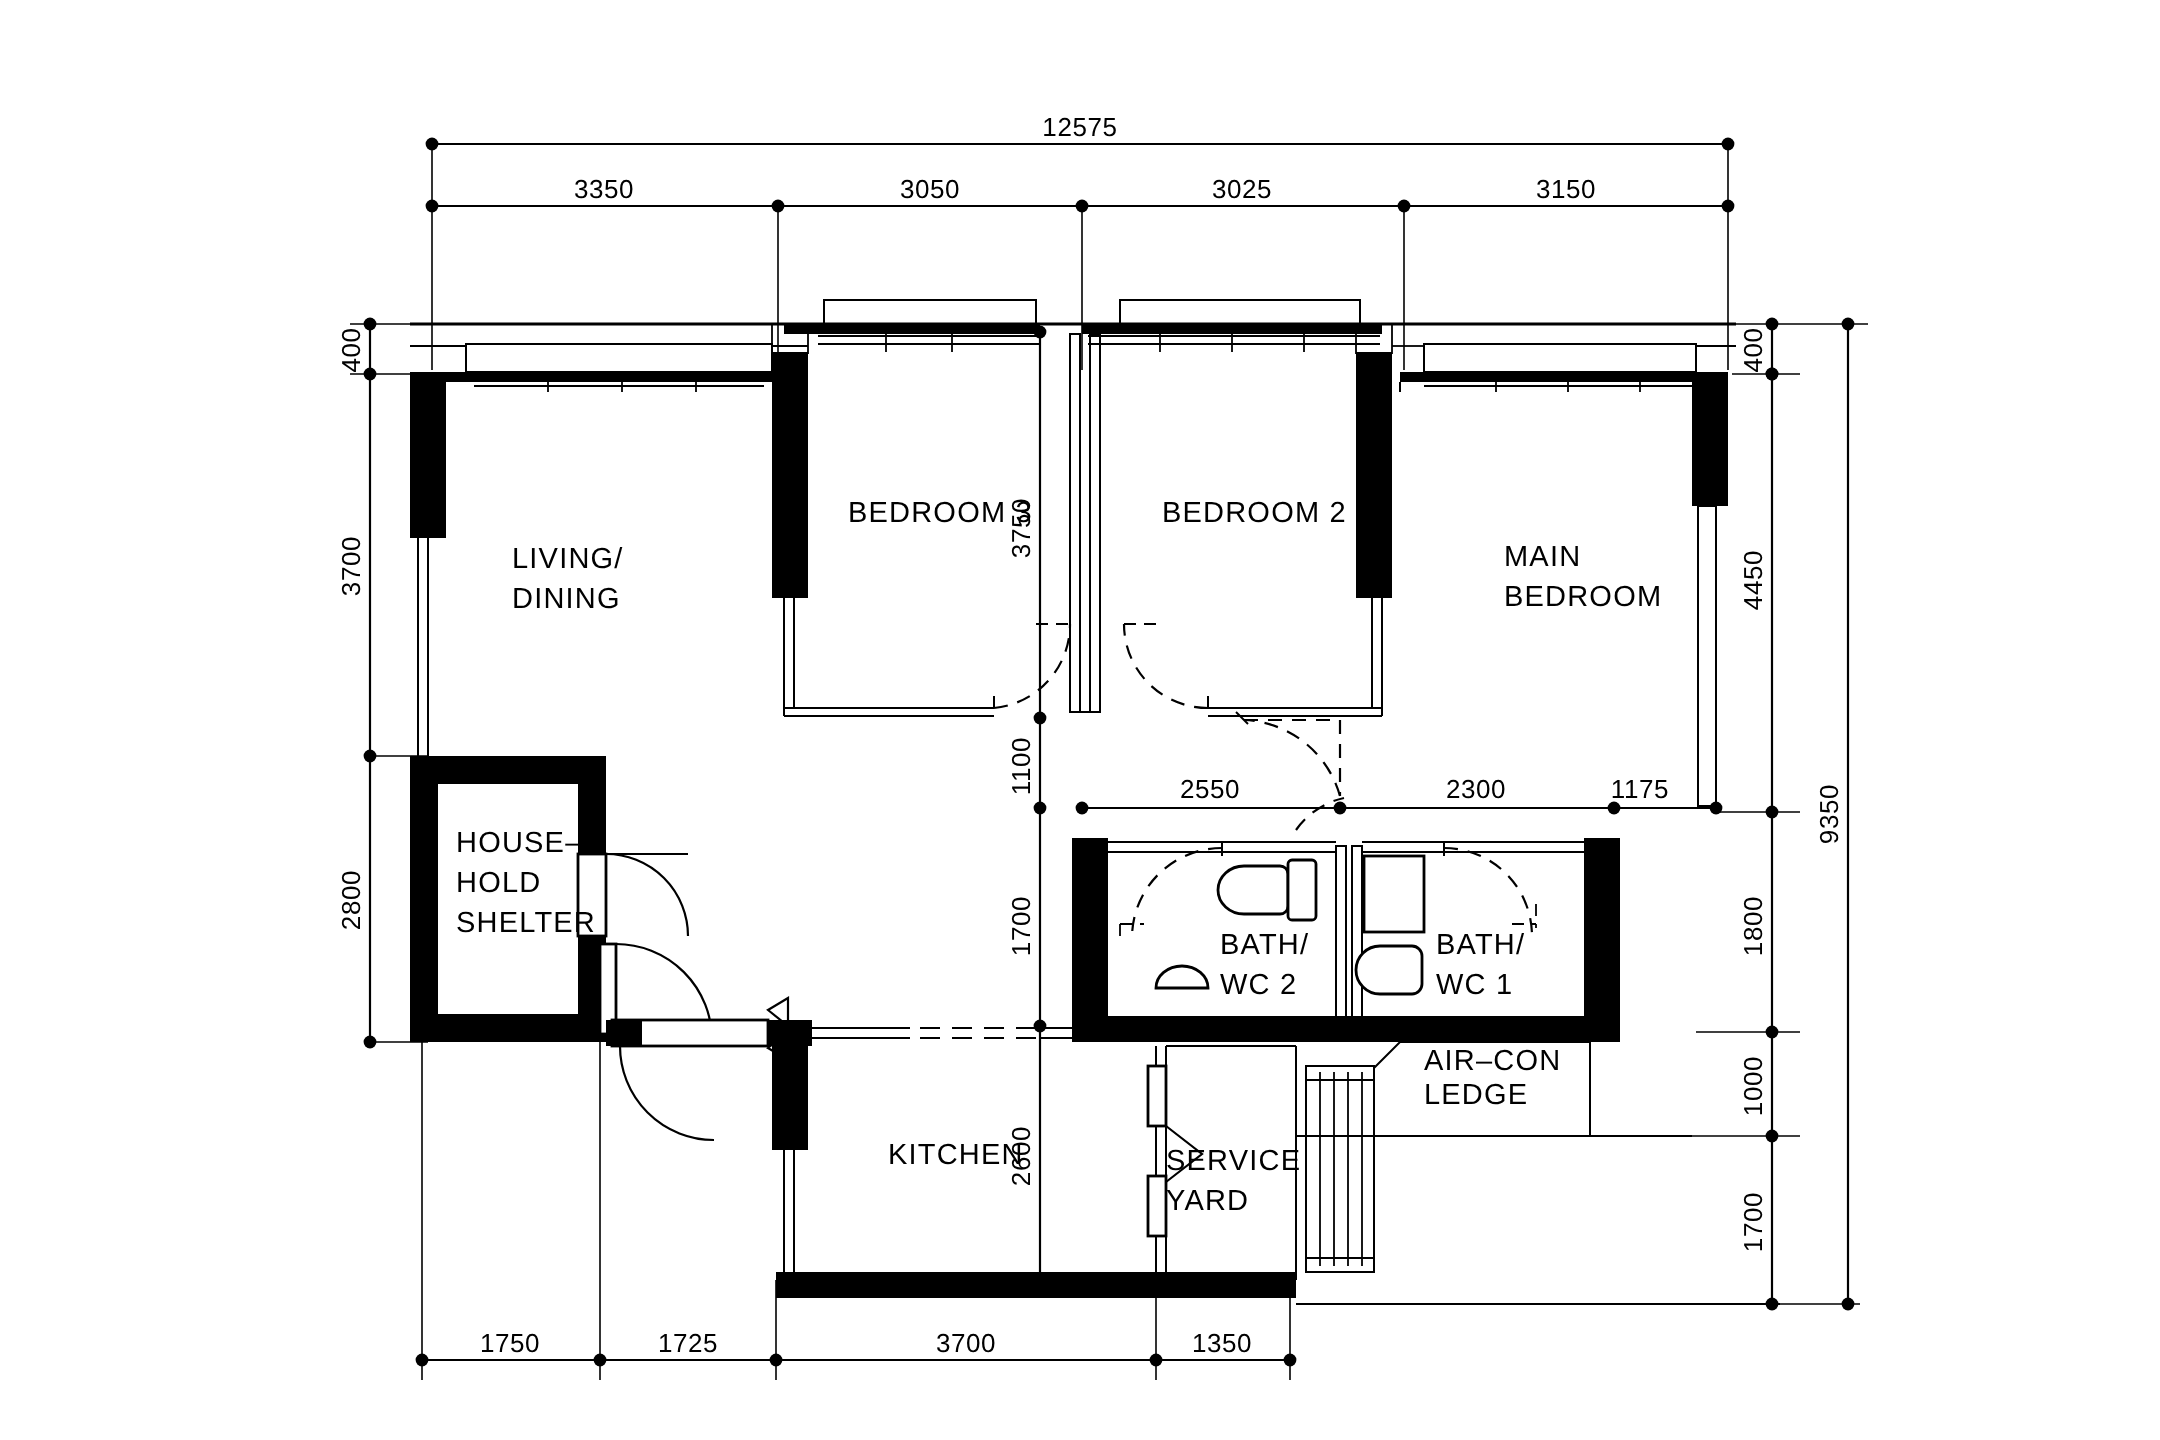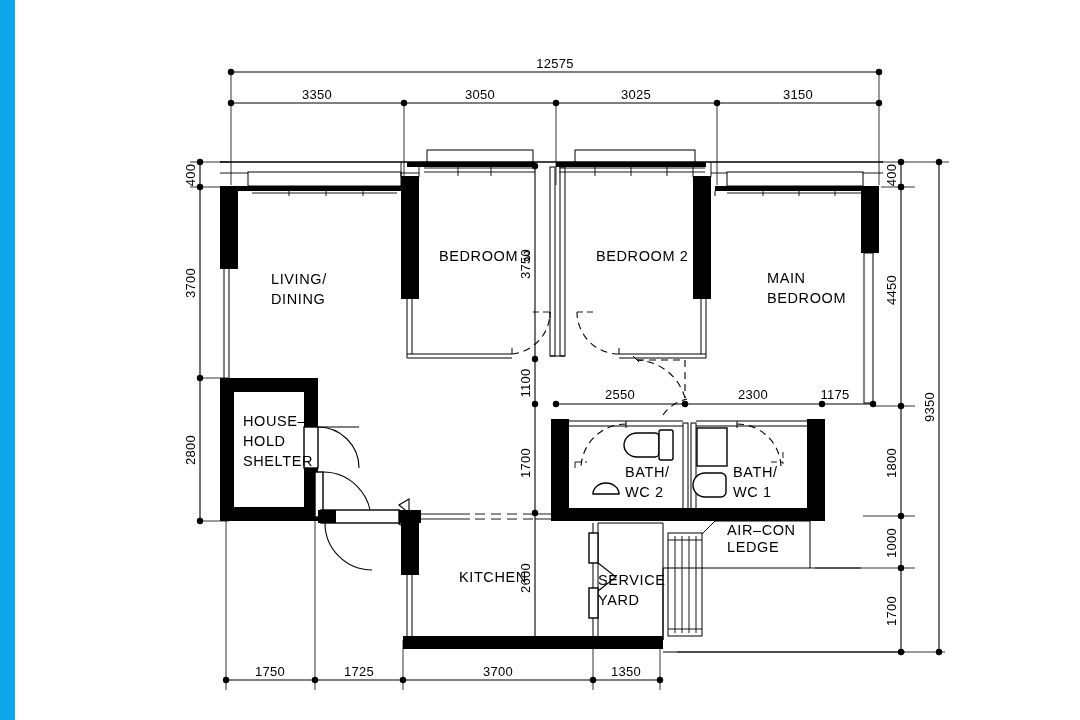--- a/index.html
+++ b/index.html
@@ -10,22 +10,21 @@
   body {
     width: 1080px;
     height: 720px;
     overflow: hidden;
     font-family: "Liberation Sans", sans-serif;
   }
   #plan-root {
     position: relative;
     width: 889px;
     height: 720px;
-    background: #0ea5e9;
-    padding-left: 15px;
+    background: #f0abfc;
   }
   svg#floorplan {
     display: block;
     width: 1080px;
     height: 720px;
   }
   .wall-thick { fill: #000000; stroke: none; }
   .wall-line { fill: none; stroke: #000000; stroke-width: 1.6; }
   .wall-line-thin { fill: none; stroke: #000000; stroke-width: 1; }
   .hairline { fill: none; stroke: #000000; stroke-width: 0.9; }

